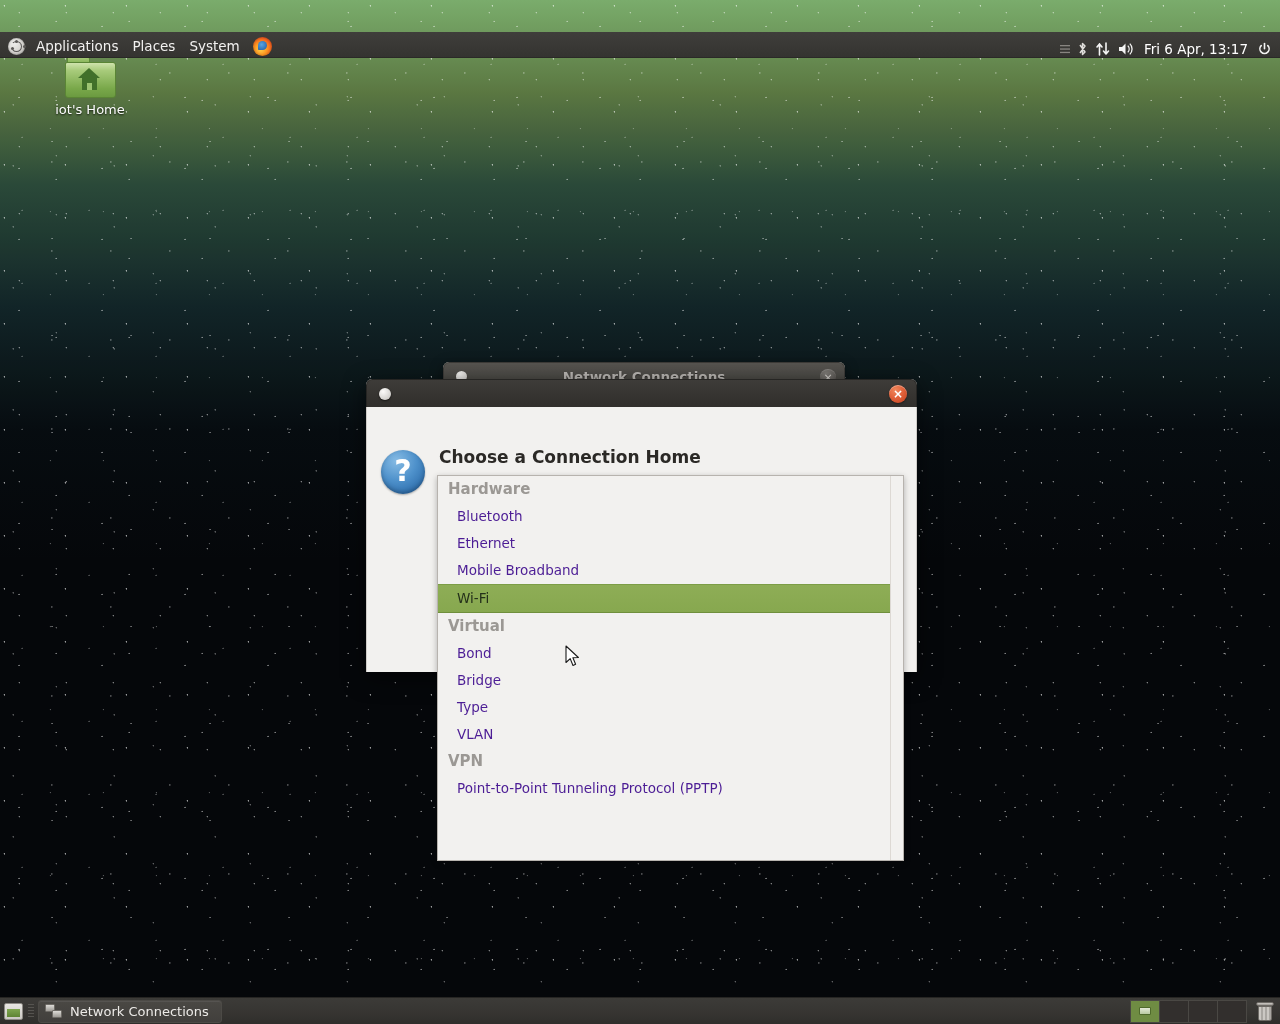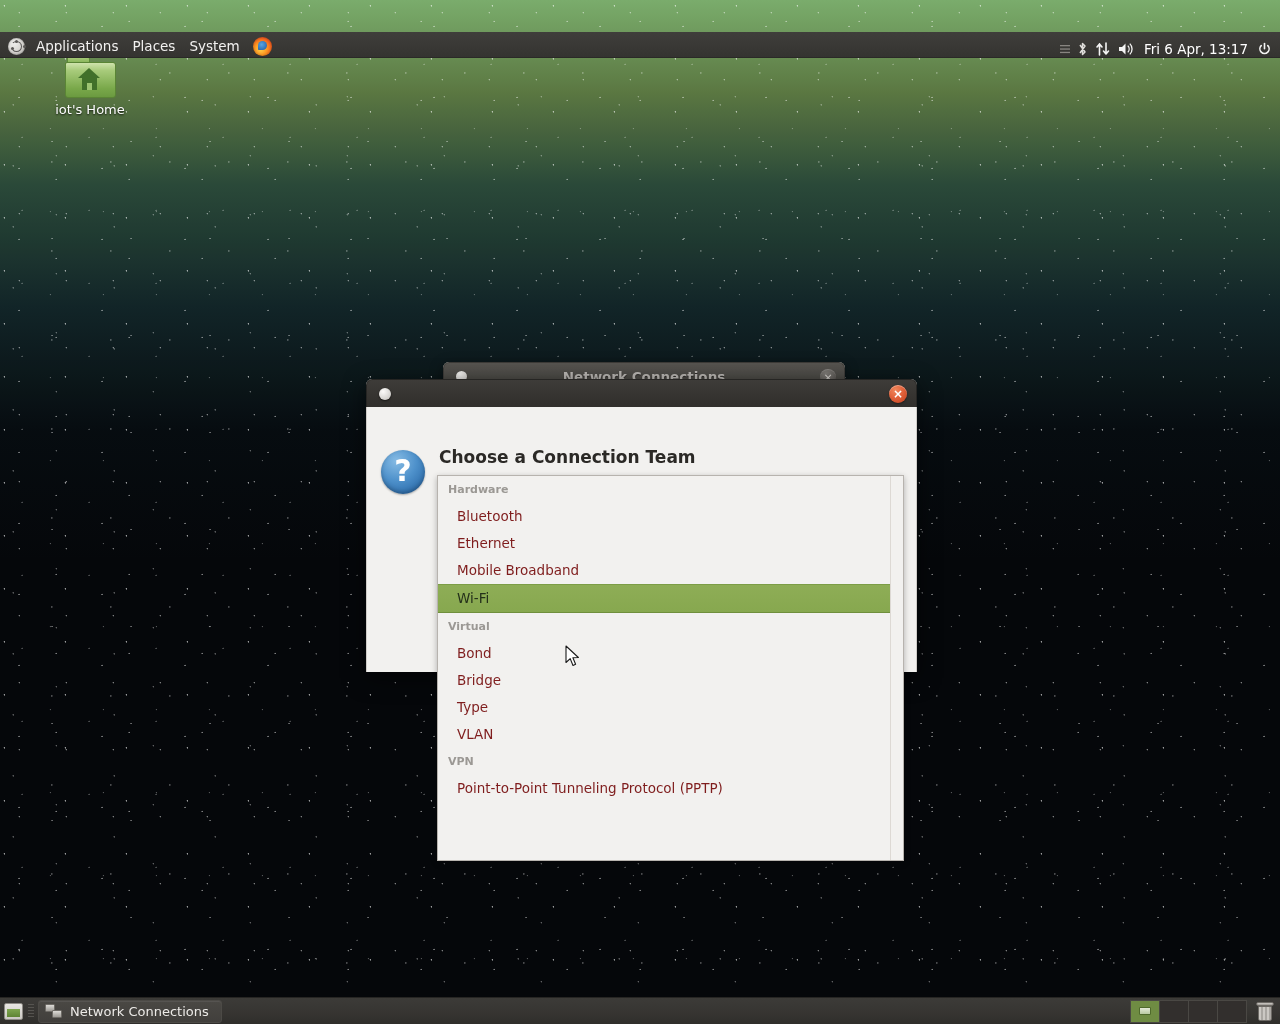--- a/index.html
+++ b/index.html
@@ -244,25 +244,25 @@
   .type-list {
     position: absolute; left: 437px; top: 475px; width: 467px; height: 386px;
     background: #f2f1ef;
     border: 1px solid #b7b3ae;
     box-sizing: border-box;
     z-index: 30;
     overflow: hidden;
     box-shadow: 0 2px 6px rgba(0,0,0,.28);
   }
   .group-header {
-    font-size: 11px; font-weight: bold; color: #9b9894;
+    font-size: 15px; font-weight: bold; color: #9b9894;
     padding: 4px 9px 4px 10px; line-height: 19px;
   }
   .list-row {
-    font-size: 13.5px; color: #7f1d1d;
+    font-size: 13.5px; color: #4c1d95;
     padding: 4px 0 4px 19px; line-height: 19px;
     white-space: nowrap;
   }
   .list-row.selected {
     background: linear-gradient(to bottom, #8ead56 0%, #87a84f 100%);
     border-top: 1px solid #7c9d46; border-bottom: 1px solid #6f8f3c;
     color: #24301a;
   }
   .list-scrollbar {
     position: absolute; right: 0; top: 0; width: 12px; height: 100%;
@@ -419,21 +419,21 @@
     </div>
   </div>
 
   <div class="dialog">
     <div class="dlg-titlebar">
       <div class="wmenu"></div>
       <div class="dlg-close">×</div>
     </div>
     <div class="dlg-body">
       <div class="help-icon">?</div>
-      <div class="dlg-heading">Choose a Connection Team</div>
+      <div class="dlg-heading">Choose a Connection Home</div>
       <div class="dlg-sub">Select the type of connection you wish to create.</div>
     </div>
   </div>
 
   <div class="type-list">
     <div class="group-header">Hardware</div>
     <div class="list-row">Bluetooth</div>
     <div class="list-row">Ethernet</div>
     <div class="list-row">Mobile Broadband</div>
     <div class="list-row selected">Wi-Fi</div>

